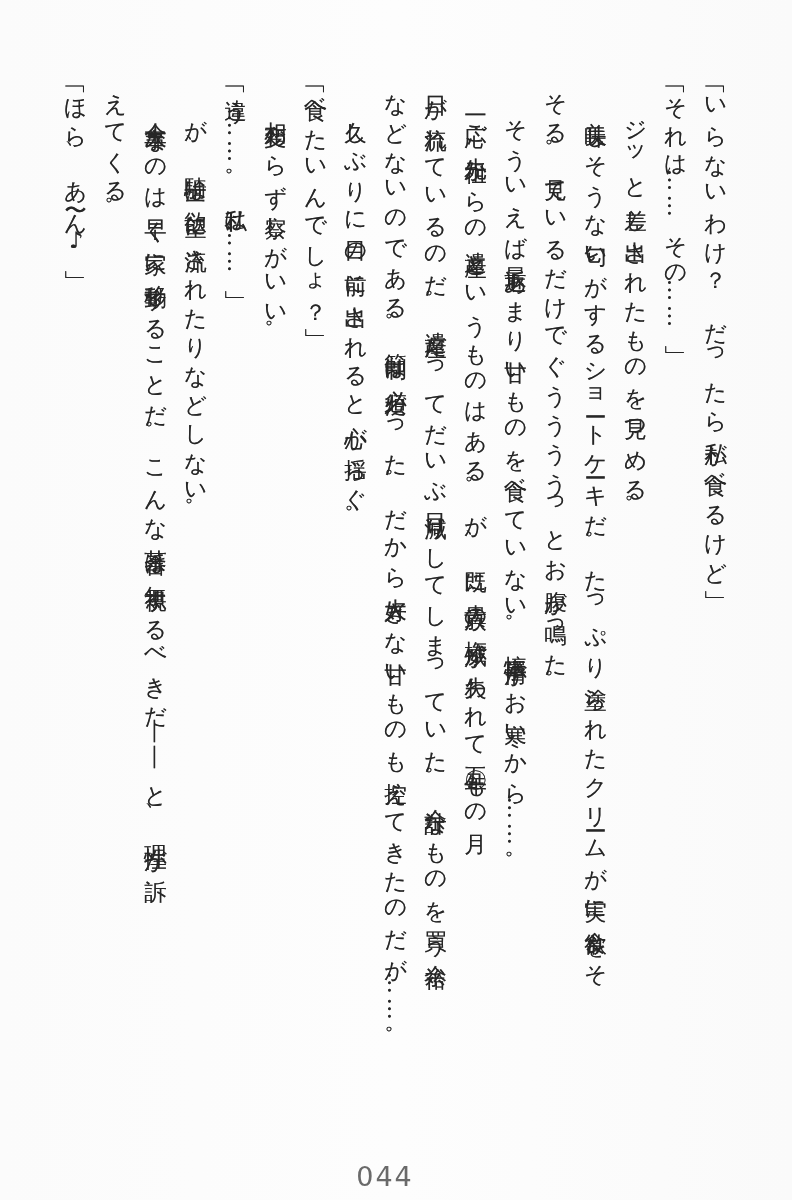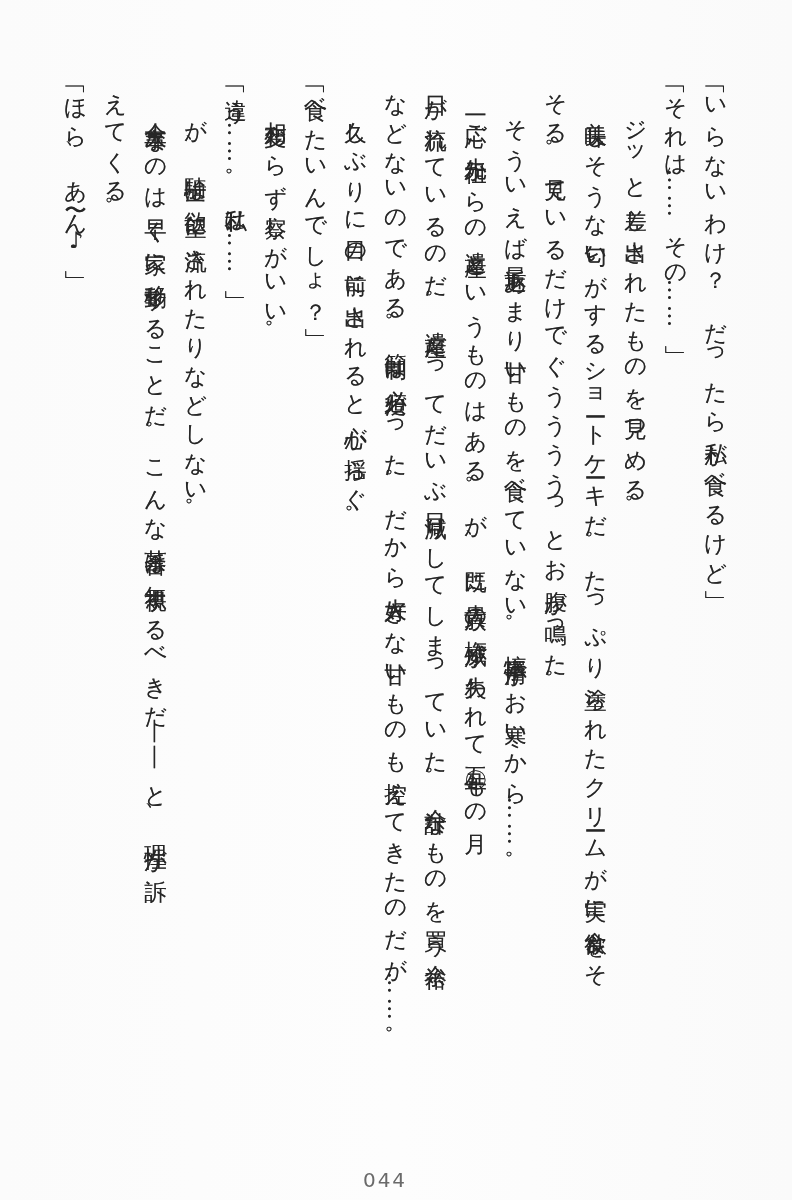--- a/index.html
+++ b/index.html
@@ -37,21 +37,21 @@
     line-height: 40px;
     white-space: pre;
   }
   .page-number {
     position: absolute;
     left: 345px;
     width: 80px;
     bottom: 10px;
     text-align: center;
     font-family: "DejaVu Sans", "Liberation Sans", sans-serif;
-    font-size: 20px;
+    font-size: 27px;
     line-height: 1;
     letter-spacing: 2px;
     color: #6a6a6a;
   }
 </style>
 </head>
 <body>
 
 <div class="book-page">
   <div class="page-text">

